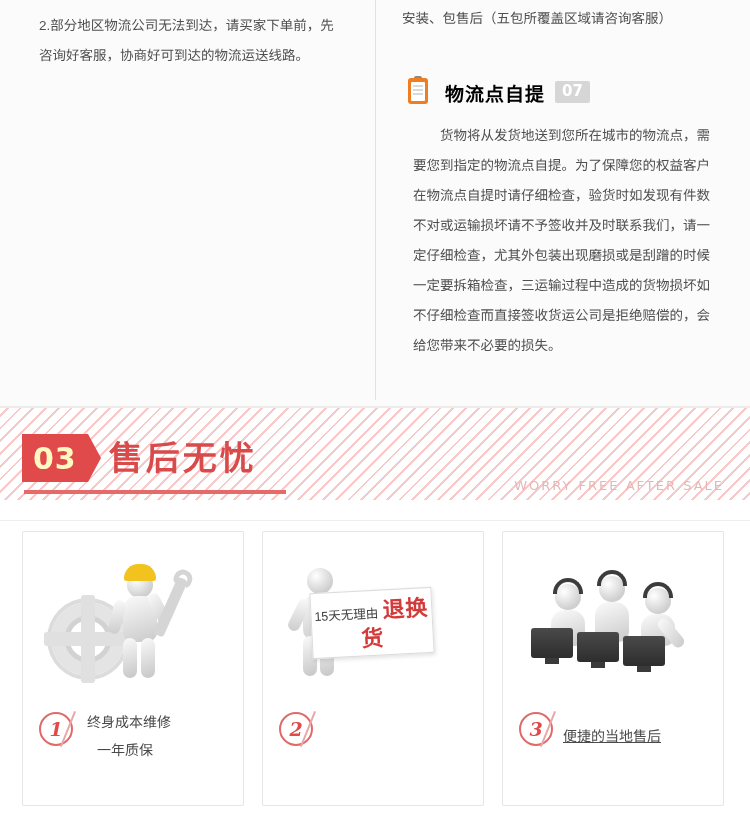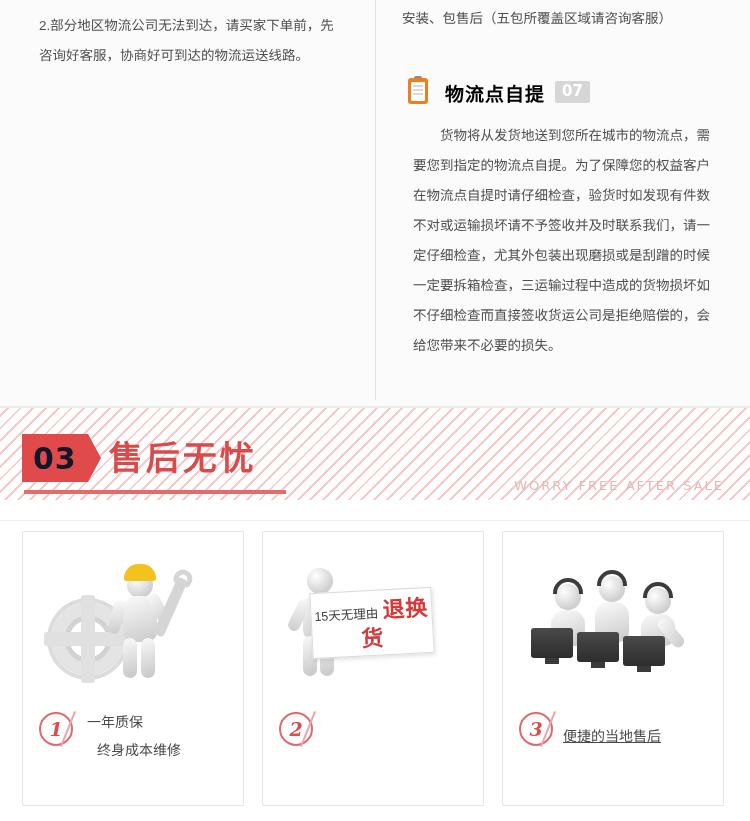--- a/index.html
+++ b/index.html
@@ -174,21 +174,21 @@
   }
   .banner .badge {
     position: absolute;
     left: 22px; top: 26px;
     display: flex;
     align-items: stretch;
     height: 48px;
   }
   .badge .num-box {
     background: #e04a4a;
-    color: #0f172a;
+    color: #fef9c3;
     font-size: 30px;
     font-weight: bold;
     font-family: "DejaVu Sans", sans-serif;
     padding: 0 11px;
     display: flex;
     align-items: center;
     letter-spacing: 1px;
   }
   .badge .arrow {
     width: 0; height: 0;
@@ -458,22 +458,22 @@
       <span class="man torso" style="left:100px; top:64px;"></span>
       <span class="man arm" style="left:88px; top:68px; transform:rotate(14deg);"></span>
       <span class="man arm" style="left:130px; top:60px; transform:rotate(-28deg);"></span>
       <span class="wrench" style="left:142px; top:44px;"></span>
       <span class="man leg" style="left:100px; top:106px;"></span>
       <span class="man leg" style="left:118px; top:106px;"></span>
     </div>
     <div class="circ-num">1</div>
     <div class="slash"></div>
     <div class="label-wrap">
+      <span class="ln">终身成本维修</span>
       <span class="ln">一年质保</span>
-      <span class="ln">终身成本维修</span>
     </div>
   </div>
 
   <div class="card c2">
     <div class="pic">
       <span class="man head" style="left:44px; top:36px;"></span>
       <span class="man torso" style="left:40px; top:62px;"></span>
       <span class="man arm" style="left:60px; top:58px; transform:rotate(-46deg);"></span>
       <span class="man arm" style="left:30px; top:66px; transform:rotate(26deg);"></span>
       <span class="man leg" style="left:40px; top:104px;"></span>

